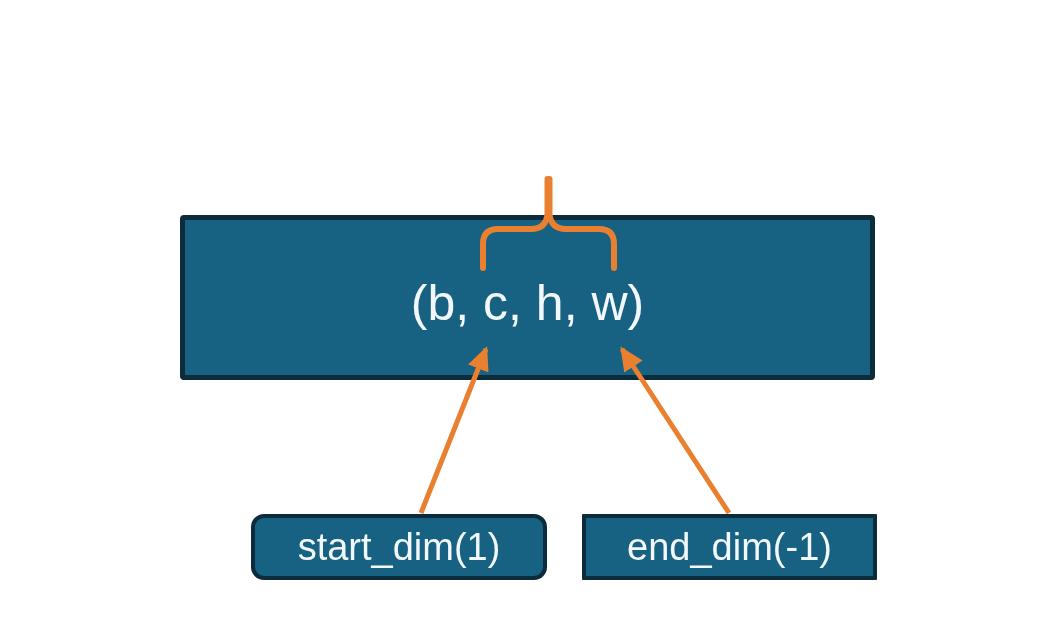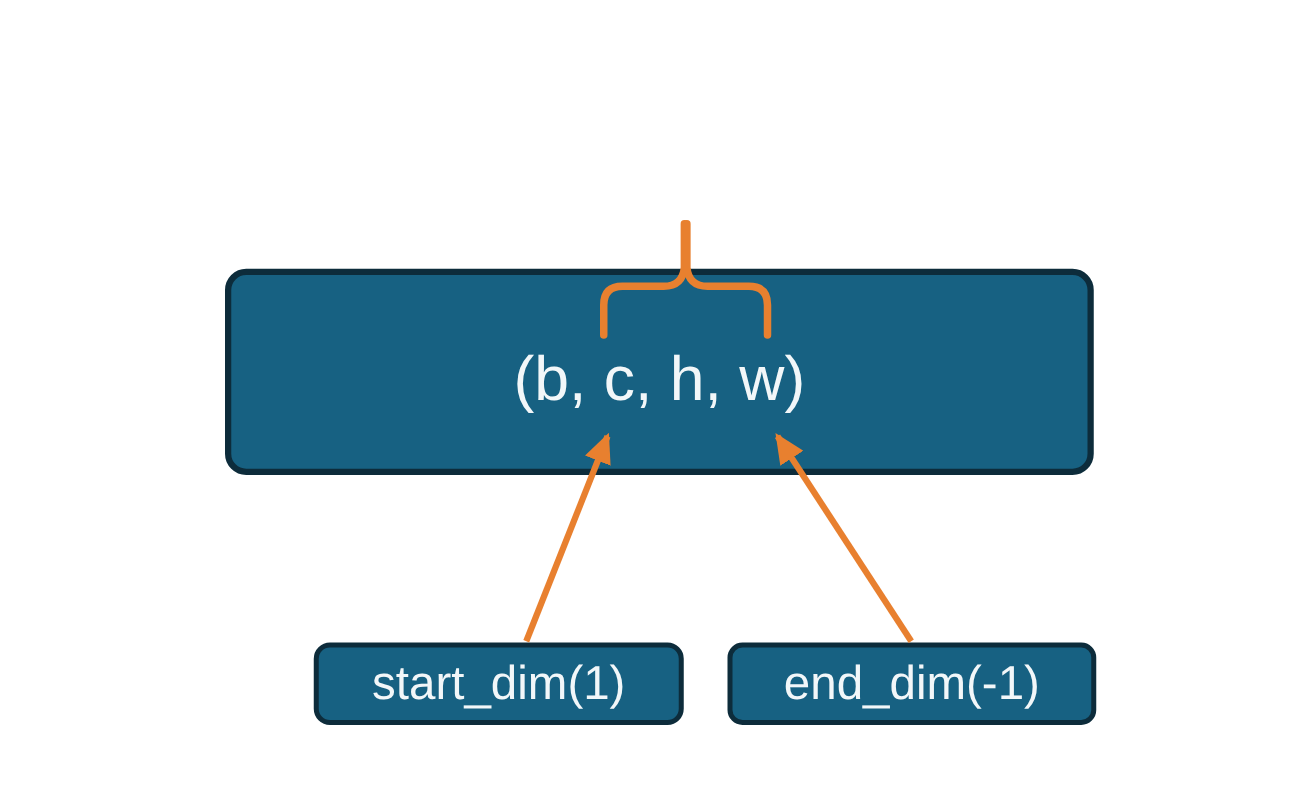--- a/index.html
+++ b/index.html
@@ -28,36 +28,36 @@
   }
   .node-flattened {
     left: 293px; top: 99px;
     width: 540px; height: 67px;
     border-radius: 13px;
     font-size: 40px;
   }
   .node-tensor {
     left: 180px; top: 215px;
     width: 695px; height: 165px;
-    border-radius: 17px;
+    border-radius: 4px;
     border-width: 5px;
     font-size: 50px;
     padding-top: 10px;
   }
   .node-start-dim {
     left: 251px; top: 514px;
     width: 296px; height: 66px;
     border-radius: 13px;
     font-size: 38px;
     justify-content: center;
   }
   .node-end-dim {
     left: 582px; top: 514px;
     width: 295px; height: 66px;
-    border-radius: 12px;
+    border-radius: 1px;
     font-size: 38px;
   }
   svg.overlay {
     position: absolute;
     left: 0; top: 0;
     width: 1038px;
     height: 632px;
     pointer-events: none;
   }
   .brace-path {

